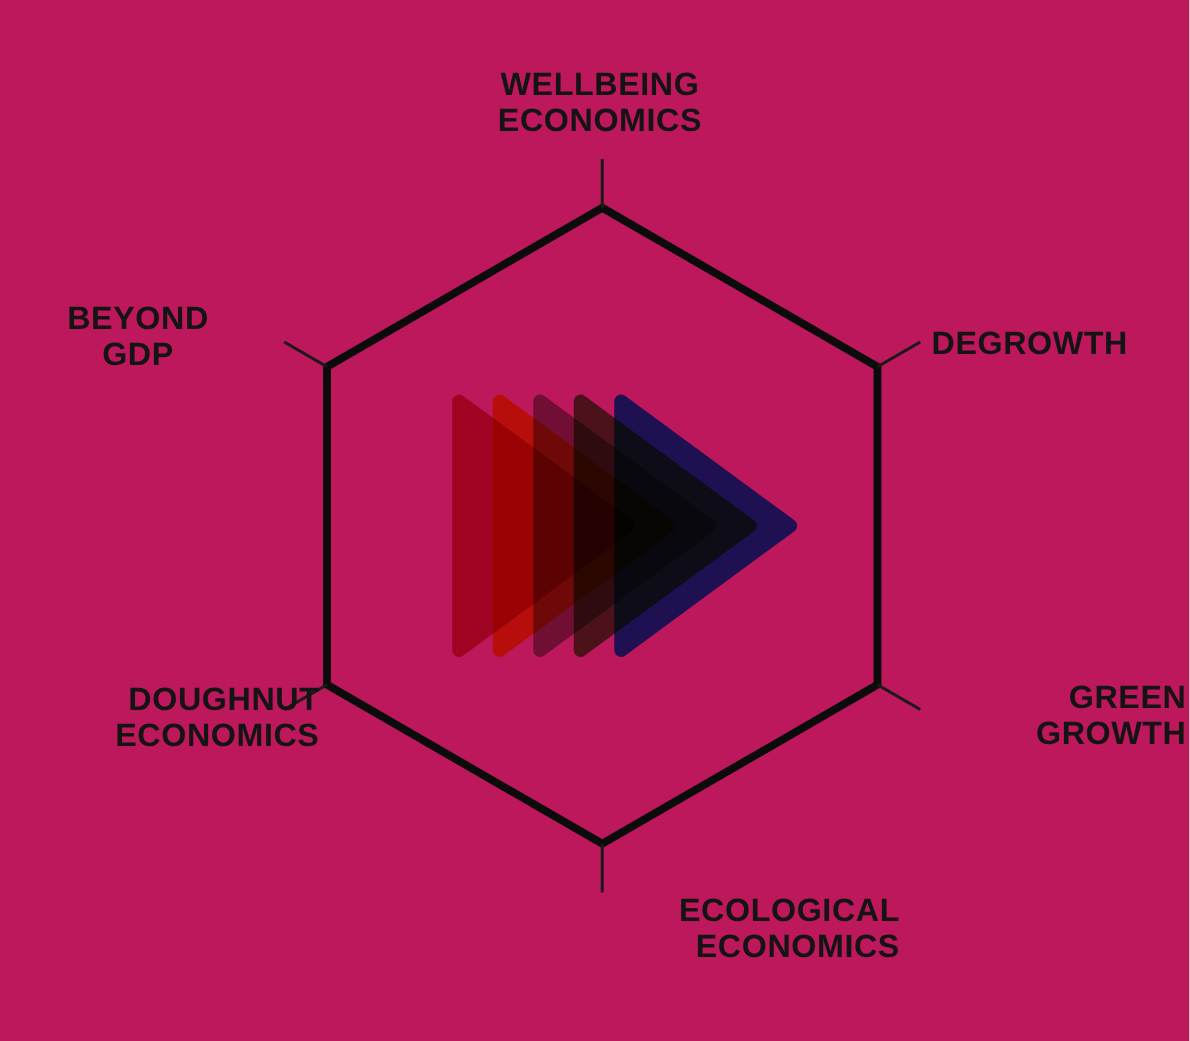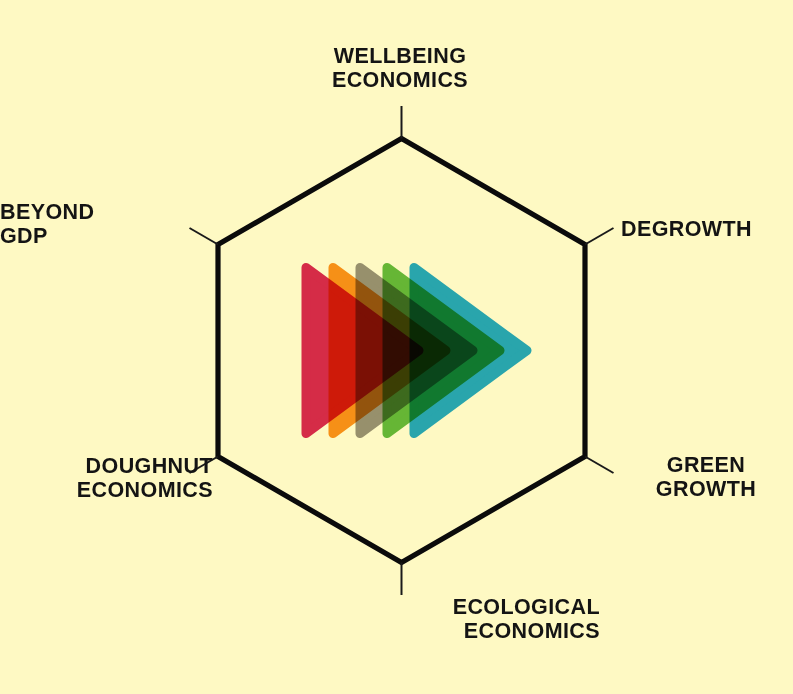--- a/index.html
+++ b/index.html
@@ -5,43 +5,43 @@
   html, body {
     margin: 0;
     padding: 0;
     background: #ffffff;
     font-family: "Liberation Sans", "DejaVu Sans", sans-serif;
   }
   .canvas {
     position: relative;
     width: 793px;
     height: 694px;
-    background: #fef9c3;
+    background: #be185d;
     overflow: hidden;
   }
   .canvas svg {
     position: absolute;
     left: 0;
     top: 0;
   }
   .vertex-label {
     position: absolute;
     font-weight: 700;
     font-size: 21.5px;
     line-height: 24px;
     letter-spacing: 0.4px;
     color: #141414;
     white-space: pre-line;
   }
   .lbl-top        { left: 200px; top: 44px;  width: 400px; text-align: center; }
   .lbl-up-right   { left: 621px; top: 217px; width: 170px; text-align: left; }
-  .lbl-low-right  { left: 621px; top: 453px; width: 170px; text-align: center; }
+  .lbl-low-right  { left: 621px; top: 453px; width: 170px; text-align: right; }
   .lbl-bottom     { left: 200px; top: 595px; width: 400px; text-align: right; }
   .lbl-low-left   { left: 0px;   top: 454px; width: 183px; text-align: right; padding-left: 30px; }
-  .lbl-up-left    { left: 0px;   top: 200px; width: 184px; text-align: left; }
+  .lbl-up-left    { left: 0px;   top: 200px; width: 184px; text-align: center; }
   .tri { mix-blend-mode: multiply; }
 </style>
 </head>
 <body>
 
 <div class="canvas">
 
   <svg width="793" height="694" viewBox="0 0 793 694">
 
     <polygon points="401.5,138.5 585,244.5 585,456.5 401.5,562.5 218,456.5 218,244.5" fill="none" stroke-width="5.2" stroke-linejoin="miter" stroke="#0b0b0b"></polygon>

